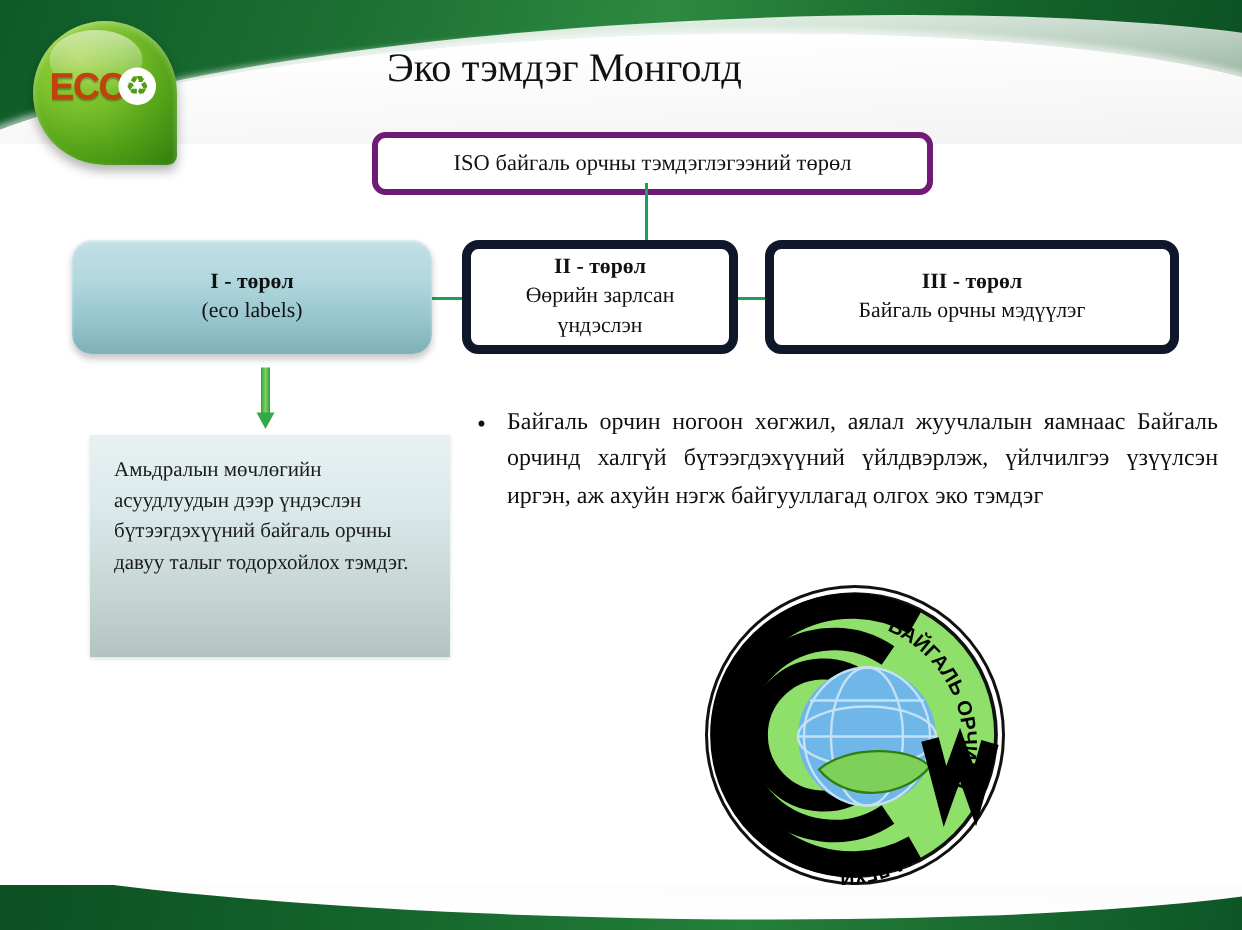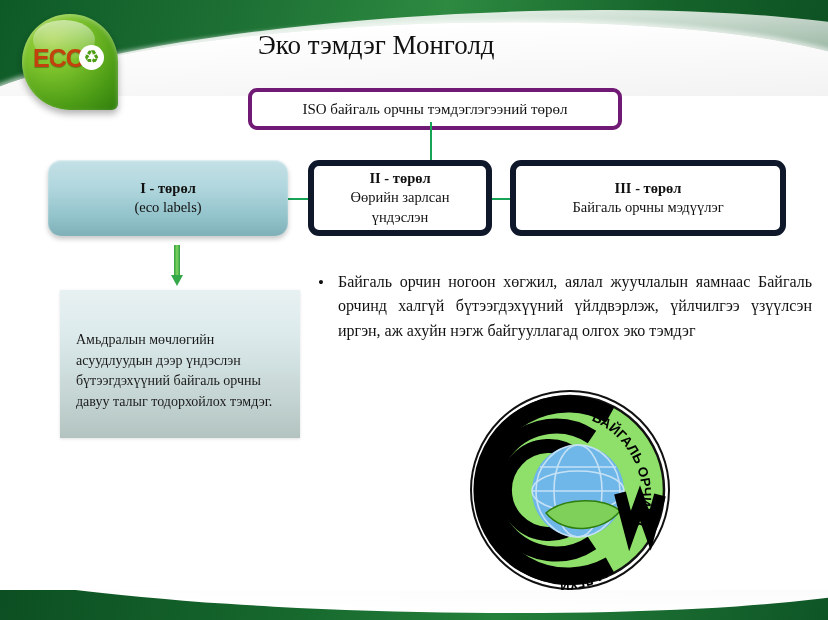--- a/index.html
+++ b/index.html
@@ -226,21 +226,21 @@
   }
 
   
   .desc-box {
     position: absolute;
     left: 60px;
     top: 290px;
     width: 240px;
     height: 148px;
     box-sizing: border-box;
-    padding: 40px 18px 0 16px;
+    padding: 14px 18px 0 16px;
     background: linear-gradient(#e8f1f2 0%, #dceaec 30%, #c5d5d3 72%, #b3c3c0 100%);
     font-size: 14px;
     color: #1a1a1a;
     line-height: 1.48;
     box-shadow: 0 1px 3px rgba(0,0,0,0.12);
   }
 
   
   .bullet-row {
     position: absolute;

